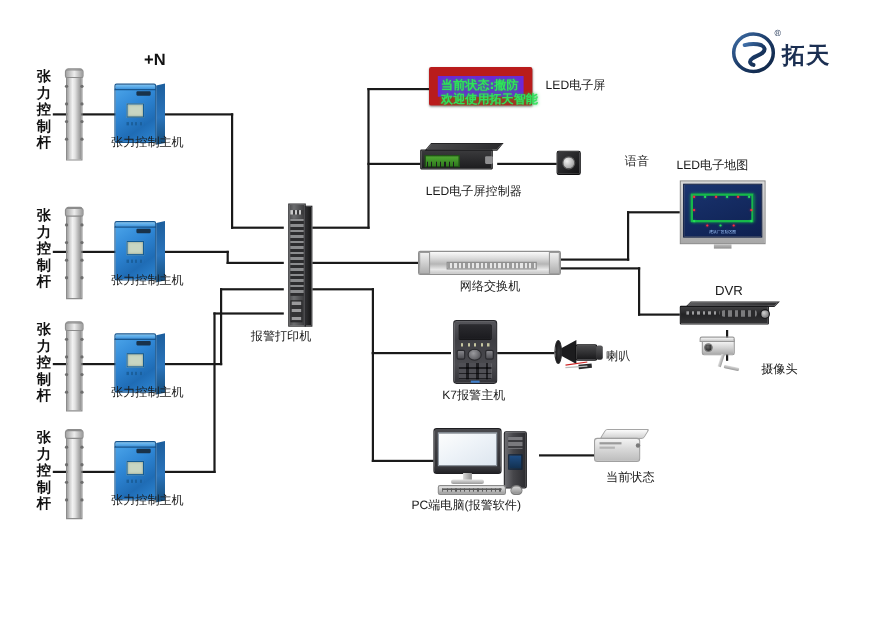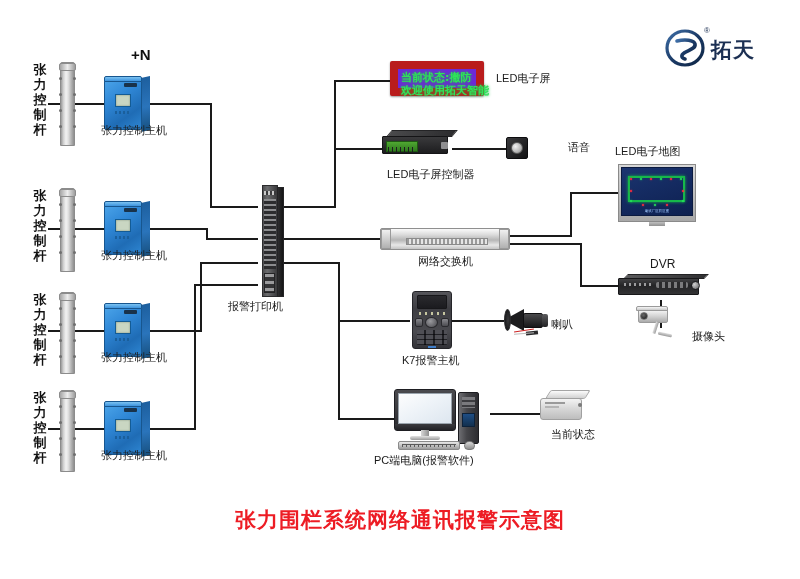--- a/index.html
+++ b/index.html
@@ -826,15 +826,14 @@
 
   <div class="printer" style="left:540px; top:390px;">
     <div class="top"></div>
     <div class="body"></div>
     <div class="slot"></div>
     <div class="slot2"></div>
     <div class="btn"></div>
   </div>
   <div class="lbl" style="left:551px; top:428px;">当前状态</div>
 
-  <div id="title" style="top:506px;">张力围栏系统网络通讯报警示意图</div>
 
 </div>
 
 </body></html>

